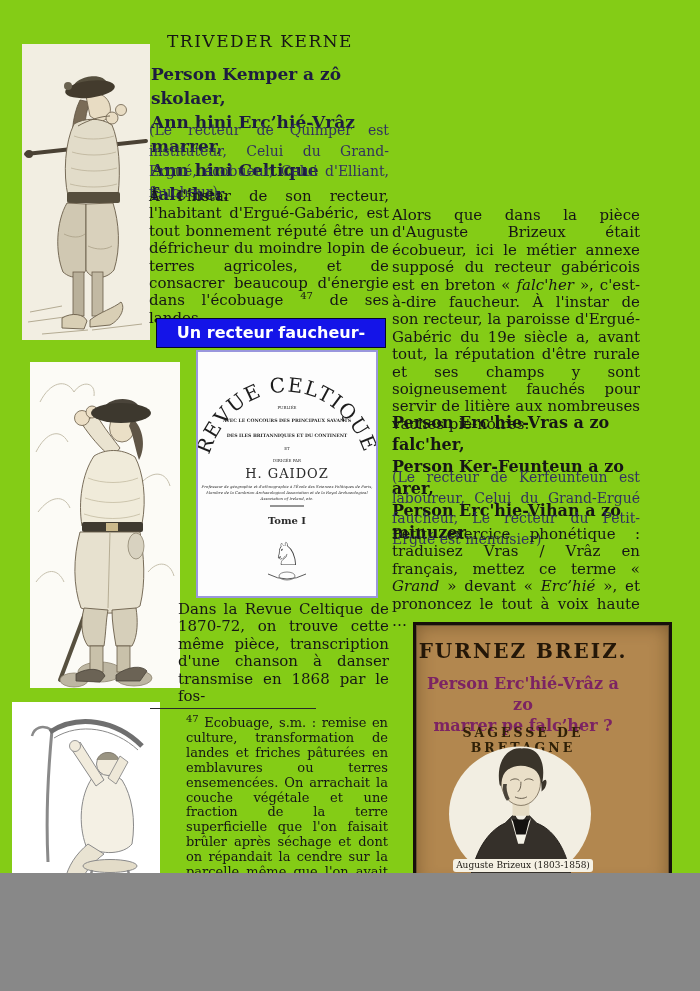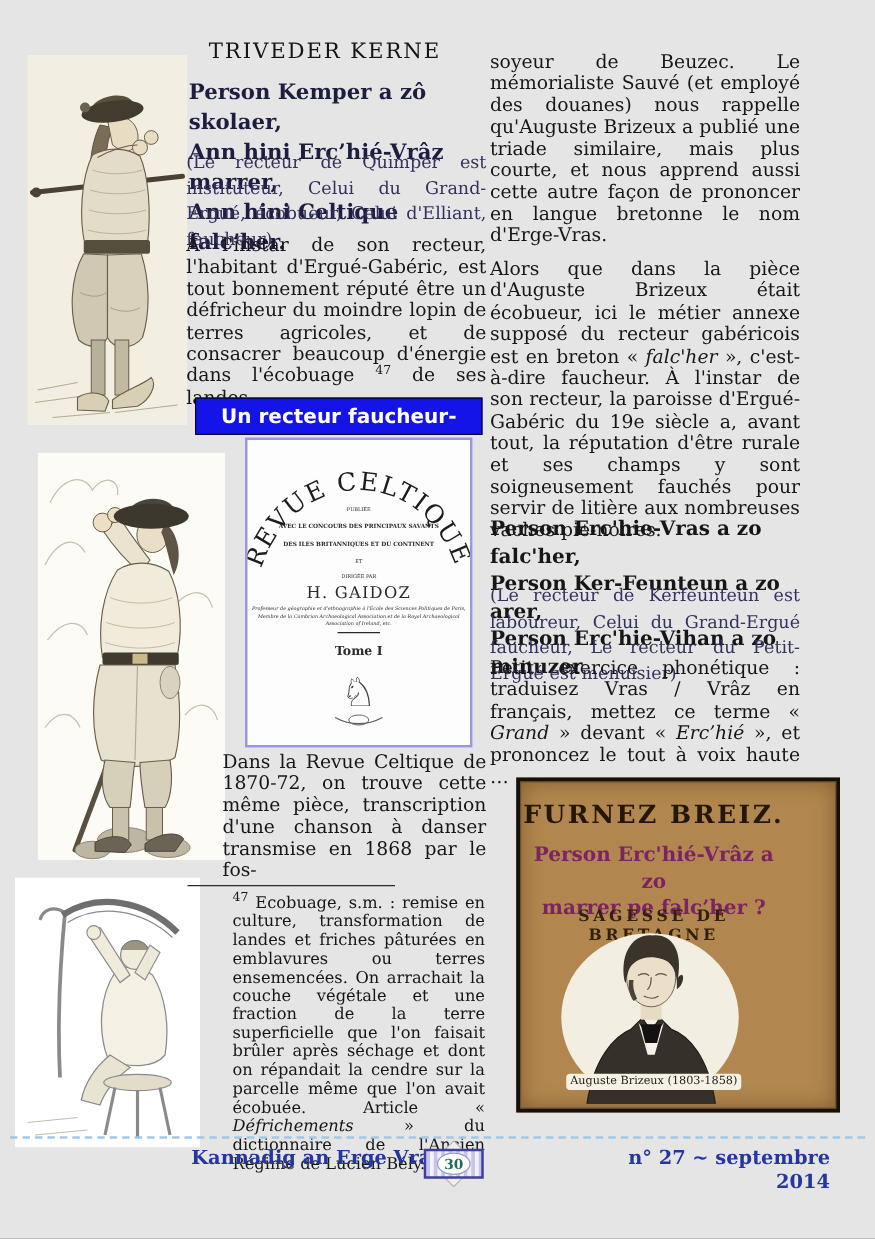--- a/index.html
+++ b/index.html
@@ -1,18 +1,18 @@
 <!DOCTYPE html>
 <html><head>
 <meta charset="utf-8">
 <style>
   html,body { margin:0; padding:0; background:#888; }
   .page {
-    position:relative; width:700px; height:991px; margin:0 auto;
-    background:#e5e5e5; overflow:hidden;
+    position:relative; width:700px; height:873px; margin:0 auto;
+    background:#84cc16; overflow:hidden;
     font-family:"DejaVu Serif", serif; color:#1a1a1a;
   }
   .abs { position:absolute; }
   .header-title { font-size:17px; letter-spacing:1.5px; color:#151515; text-align:center; }
   .verse { font-weight:bold; font-size:17px; line-height:24px; color:#1d1d40; }
   .trans { font-size:14px; line-height:20.5px; color:#32325f; text-align:justify; }
   .body-par { font-size:15px; line-height:17.4px; text-align:justify; color:#161616; }
   .body-par sup, .footnote sup { font-size:10px; line-height:0; vertical-align:super; }
   .it { font-style:italic; }
   .bld { font-weight:normal;margin-top:38px; }
@@ -201,21 +201,20 @@
   </div>
 
   <div class="abs body-par" style="left:178px; top:601px; width:211px;">Dans la Revue Celtique de 1870-72, on trouve cette même pièce, transcription d'une chanson à danser transmise en 1868 par le fos-</div>
 
   <div class="abs rule" style="left:150px; top:708px; width:166px;"></div>
 
   <div class="abs footnote" style="left:186px; top:716px; width:202px;">
     <sup>47</sup><span> Ecobuage, s.m. : remise en culture, transformation de landes et friches pâturées en emblavures ou terres ensemencées. On arrachait la couche végétale et une fraction de la terre superficielle que l'on faisait brûler après séchage et dont on répandait la cendre sur la parcelle même que l'on avait écobuée. Article « </span><span class="it">Défrichements</span><span> » du dictionnaire de l'Ancien Régime de Lucien Bély.</span>
   </div>
 
-  <div class="abs body-par" style="left:392px; top:41px; width:248px;">soyeur de Beuzec. Le mémorialiste Sauvé (et employé des douanes) nous rappelle qu'Auguste Brizeux a publié une triade similaire, mais plus courte, et nous apprend aussi cette autre façon de prononcer en langue bretonne le nom d'Erge-Vras.</div>
 
   <div class="abs body-par" style="left:392px; top:207px; width:248px;">
     <span>Alors que dans la pièce d'Auguste Brizeux était écobueur, ici le métier annexe supposé du recteur gabéricois est en breton « </span><span class="it">falc'her</span><span> », c'est-à-dire faucheur. À l'instar de son recteur, la paroisse d'Ergué-Gabéric du 19e siècle a, avant tout, la réputation d'être rurale et ses champs y sont soigneusement fauchés pour servir de litière aux nombreuses vaches pie-noires.</span>
   </div>
 
   <div class="abs verse" style="left:392px; top:412px; width:248px; color:#161616; font-size:16px; line-height:22px;">
     <div>Person Erc'hie-Vras a zo falc'her,</div>
     <div>Person Ker-Feunteun a zo arer,</div>
     <div>Person Erc'hie-Vihan a zo minuzer</div>
   </div>

